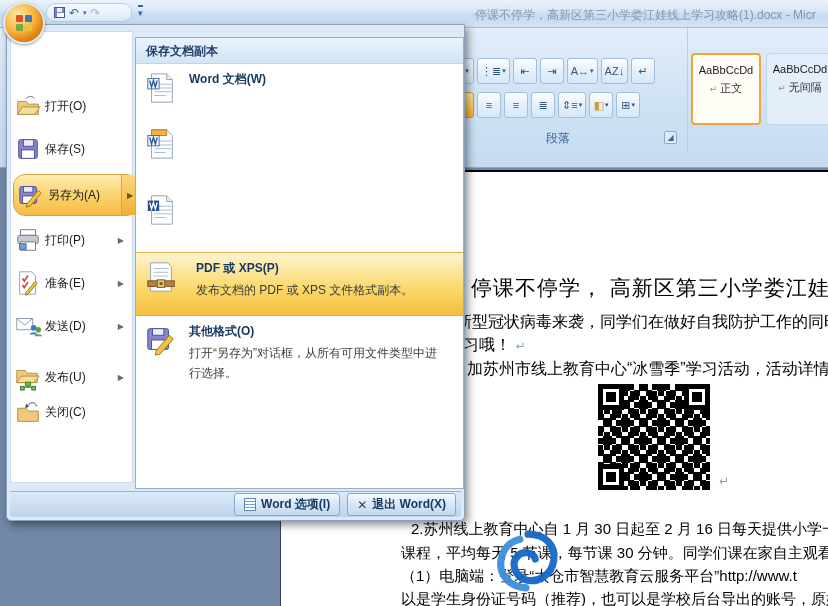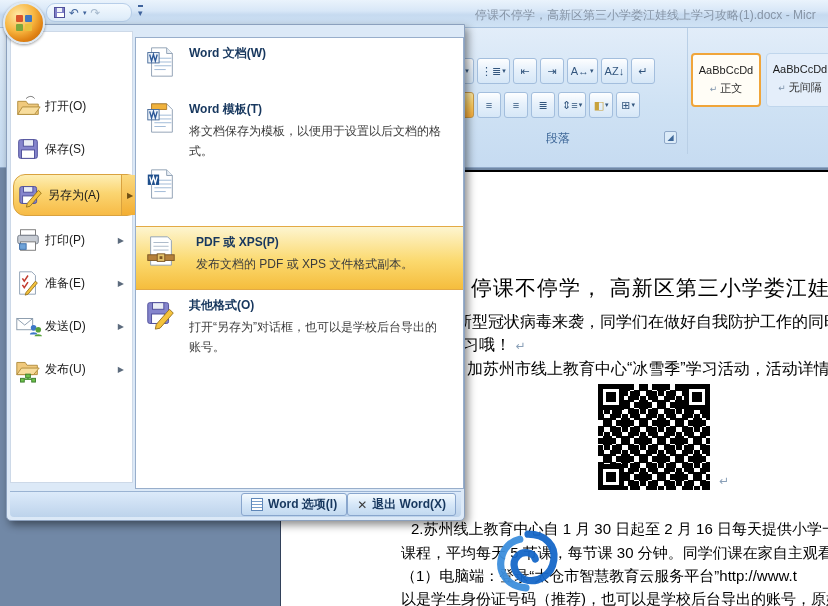--- a/index.html
+++ b/index.html
@@ -37,21 +37,21 @@
   .r-row1 { top:30px; } .r-row2 { top:64px; }
   .rbtn { min-width:24px; height:26px; border:1px solid #a3bedd; border-radius:3px;
     background:linear-gradient(#fdfeff,#e7f1fb 45%,#d6e7f7); display:flex; align-items:center; justify-content:center;
     gap:1px; font-size:11px; color:#33567e; padding:0 3px; cursor:pointer; }
   .rbtn .caret { font-size:7px; color:#33567e; }
   .rbtn.active { background:linear-gradient(#ffe9a0,#fdce62 50%,#fbae3c); border-color:#c79a4b; }
   .group-label { position:absolute; left:0; top:102px; width:228px; text-align:center; font-size:12px; color:#3f6899; }
   .launcher { position:absolute; right:10px; top:103px; width:13px; height:13px; border:1px solid #8fa8c8; border-radius:2px;
     font-size:8px; color:#3f6899; display:flex; align-items:center; justify-content:center; background:#dcebf8; cursor:pointer; }
   .styles-group { position:absolute; left:688px; top:0; right:0; height:126px; }
-  .style-card { position:absolute; top:25px; width:70px; height:54px; border-radius:4px; text-align:center; cursor:pointer; }
+  .style-card { position:absolute; top:25px; width:70px; height:72px; border-radius:4px; text-align:center; cursor:pointer; }
   .style-card.sel { left:3px; background:#fffdf6; border:2px solid #f0a53a; }
   .style-card.uns { left:78px; width:68px; background:#e4eefa; border:1px solid #c0d6ec; }
   .sample { font-size:11px; color:#1c1c1c; margin-top:9px; }
   .sname  { font-size:11px; color:#333; margin-top:5px; }
   .sname .pmk { color:#7f94ac; font-size:9px; }
 
   
   .docarea { position:absolute; left:0; top:168px; width:828px; height:438px; background:#7188a6; }
   .page { position:absolute; left:280px; top:2px; width:548px; height:436px; background:#fff;
     border-top:2px solid #000; border-left:1px solid #32415a; }
@@ -90,21 +90,21 @@
     font-size:12px; font-weight:bold; color:#1e3c67; line-height:26px; padding-left:10px; }
   .smi { display:flex; gap:9px; padding:7px 20px 0 8px; cursor:pointer; }
   .smi .sic { flex:none; width:36px; }
   .smi-title { font-size:12px; font-weight:bold; color:#17375e; margin-bottom:3px; }
   .smi-desc { font-size:12px; color:#3c3c3c; line-height:20px; width:254px; }
   .smi.hl { background:linear-gradient(#fdf5d0,#fbd96e 55%,#f5bd3d);
     border-top:1px solid #e3aa45; border-bottom:1px solid #e3aa45;gap:16px; }
   .h56{height:56px}.h66{height:66px}.h64{height:64px}.h68{height:68px}
   .menu-footer { position:absolute; left:3px; right:3px; bottom:3px; height:26px;
     background:linear-gradient(#dceafa,#bdd3eb); border-top:1px solid #9ab3d3; border-radius:0 0 4px 4px;
-    display:flex; justify-content:flex-end; align-items:center; padding-right:5px; }
+    display:flex; justify-content:flex-end; align-items:center; gap:7px; padding-right:5px; }
   .fbtn { height:23px; border:1px solid #89a6cd; border-radius:3px;
     background:linear-gradient(#f4fafe,#d6e7f8 50%,#c2d9f0); display:flex; align-items:center; gap:5px;
     padding:0 9px; font-size:12px; font-weight:bold; color:#17375e; cursor:pointer; }
   .opt-ic { width:12px; height:13px; border:1px solid #5f87b8; background:
      linear-gradient(#fff,#fff) , repeating-linear-gradient(#fff 0 2px,#7aa0cc 2px 3px); background-blend-mode:multiply; }
   .x-ic { font-size:12px; color:#3a3a3a; font-weight:bold; }
 </style>
 </head>
 <body>
 
@@ -276,37 +276,48 @@
             <path d="M3 7 l8.5 7 L20 7" fill="none" stroke="#8899aa"></path>
             <circle cx="21" cy="17" r="3" fill="#3d78c8"></circle>
             <path d="M17 24 c0 -3 8 -3 8 0 z" fill="#3d78c8"></path>
             <circle cx="26" cy="19" r="3" fill="#56a03c"></circle>
             <path d="M22 26 c0 -3 8 -3 8 0 z" fill="#56a03c"></path>
           </svg>
       </span>
       <span class="lbl">发送(D)</span>
       <span class="sub">▶</span>
     </div>
-    <div class="mi" style="top:317px">
+    <div class="mi" style="top:325px">
       <span class="ic">
         <svg width="28" height="28" viewBox="0 0 30 30">
             <path d="M3 8 h9 l2 3 h11 v10 H3 z" fill="#f0c97c" stroke="#b08c3c"></path>
             <path d="M3 21 l5 -7 h19 l-6 7 z" fill="#f8dd9d" stroke="#b08c3c"></path>
             <path d="M15 23 v3 M11 26 h8" stroke="#4e9c3c" stroke-width="1.5"></path>
             <rect x="12.5" y="20.5" width="5" height="4" fill="#6cc24a" stroke="#3c7c2c"></rect>
             <rect x="7" y="25" width="4" height="4" fill="#6cc24a" stroke="#3c7c2c"></rect>
             <rect x="19" y="25" width="4" height="4" fill="#6cc24a" stroke="#3c7c2c"></rect>
           </svg>
       </span>
       <span class="lbl">发布(U)</span>
       <span class="sub">▶</span>
     </div>
+    <div class="mi" style="top:360px">
+      <span class="ic">
+        <svg width="28" height="28" viewBox="0 0 30 30">
+            <path d="M4 11 h9 l2 3 h11 v11 H4 z" fill="#f0c97c" stroke="#b08c3c"></path>
+            <path d="M24 9 c0 -5 -7 -5 -9 -1" fill="none" stroke="#444"></path>
+            <path d="M13 6 l3 3 -4 2 z" fill="#444"></path>
+          </svg>
+      </span>
+      <span class="lbl">关闭(C)</span>
+    </div>
   </div>
 
   <div class="menu-right">
+    <div class="mr-header">保存文档副本</div>
 
     <div class="smi h56">
       <span class="sic">
         <svg width="34" height="34" viewBox="0 0 36 36">
             <path d="M8 3 h16 l6 6 v24 H8 z" fill="#fff" stroke="#8fa0b4"></path>
             <path d="M24 3 v6 h6" fill="#e8eef5" stroke="#8fa0b4"></path>
             <path d="M11 14 h18 M11 18 h18 M11 22 h18 M11 26 h12" stroke="#9db8d6"></path>
             <rect x="4" y="8" width="12" height="11" fill="#eef4fb" stroke="#4a6c9b"></rect>
             <path d="M6 10 l2 7 2 -7 2 7 2 -7" fill="none" stroke="#2b5797" stroke-width="1.4"></path>
           </svg>
@@ -319,24 +330,20 @@
     <div class="smi h66">
       <span class="sic">
         <svg width="34" height="34" viewBox="0 0 36 36">
             <path d="M8 3 h16 l6 6 v24 H8 z" fill="#fff" stroke="#8fa0b4"></path>
             <path d="M8 3 h16 v6 h-16 z" fill="#f0b23c" stroke="#b5802a"></path>
             <path d="M11 15 h18 M11 19 h18 M11 23 h18 M11 27 h12" stroke="#9db8d6"></path>
             <rect x="4" y="9" width="12" height="11" fill="#eef4fb" stroke="#4a6c9b"></rect>
             <path d="M6 11 l2 7 2 -7 2 7 2 -7" fill="none" stroke="#2b5797" stroke-width="1.4"></path>
           </svg>
       </span>
-      <div>
-        <div class="smi-title">Word 模板(T)</div>
-        <div class="smi-desc">将文档保存为模板，以便用于设置以后文档的格式。</div>
-      </div>
     </div>
 
     <div class="smi h66">
       <span class="sic">
         <svg width="34" height="34" viewBox="0 0 36 36">
             <path d="M8 3 h16 l6 6 v24 H8 z" fill="#fff" stroke="#8fa0b4"></path>
             <path d="M24 3 v6 h6" fill="#e8eef5" stroke="#8fa0b4"></path>
             <path d="M11 14 h18 M11 18 h18 M11 22 h18 M11 26 h12" stroke="#9db8d6"></path>
             <rect x="4" y="8" width="12" height="11" fill="#1e4e8c"></rect>
             <path d="M6 10 l2 7 2 -7 2 7 2 -7" fill="none" stroke="#fff" stroke-width="1.4"></path>
@@ -364,21 +371,21 @@
       <span class="sic">
         <svg width="34" height="34" viewBox="0 0 36 36">
             <rect x="4" y="6" width="22" height="22" rx="2" fill="#8585cc" stroke="#4d4d99"></rect>
             <rect x="9" y="6" width="12" height="7" fill="#e9edf5" stroke="#4d4d99"></rect>
             <rect x="8" y="18" width="14" height="10" fill="#fff" stroke="#4d4d99"></rect>
             <path d="M17 33 l-5 1 1 -5 14 -16 4 4 z" fill="#f5c33c" stroke="#9a7520"></path>
           </svg>
       </span>
       <div>
         <div class="smi-title">其他格式(O)</div>
-        <div class="smi-desc">打开“另存为”对话框，也可以是学校后台导出的账号。</div>
+        <div class="smi-desc">打开“另存为”对话框，从所有可用文件类型中进行选择。</div>
       </div>
     </div>
   </div>
 
   <div class="menu-footer">
     <div class="fbtn">
       <span class="opt-ic"></span>
       <span>Word 选项(I)</span>
     </div>
     <div class="fbtn">

